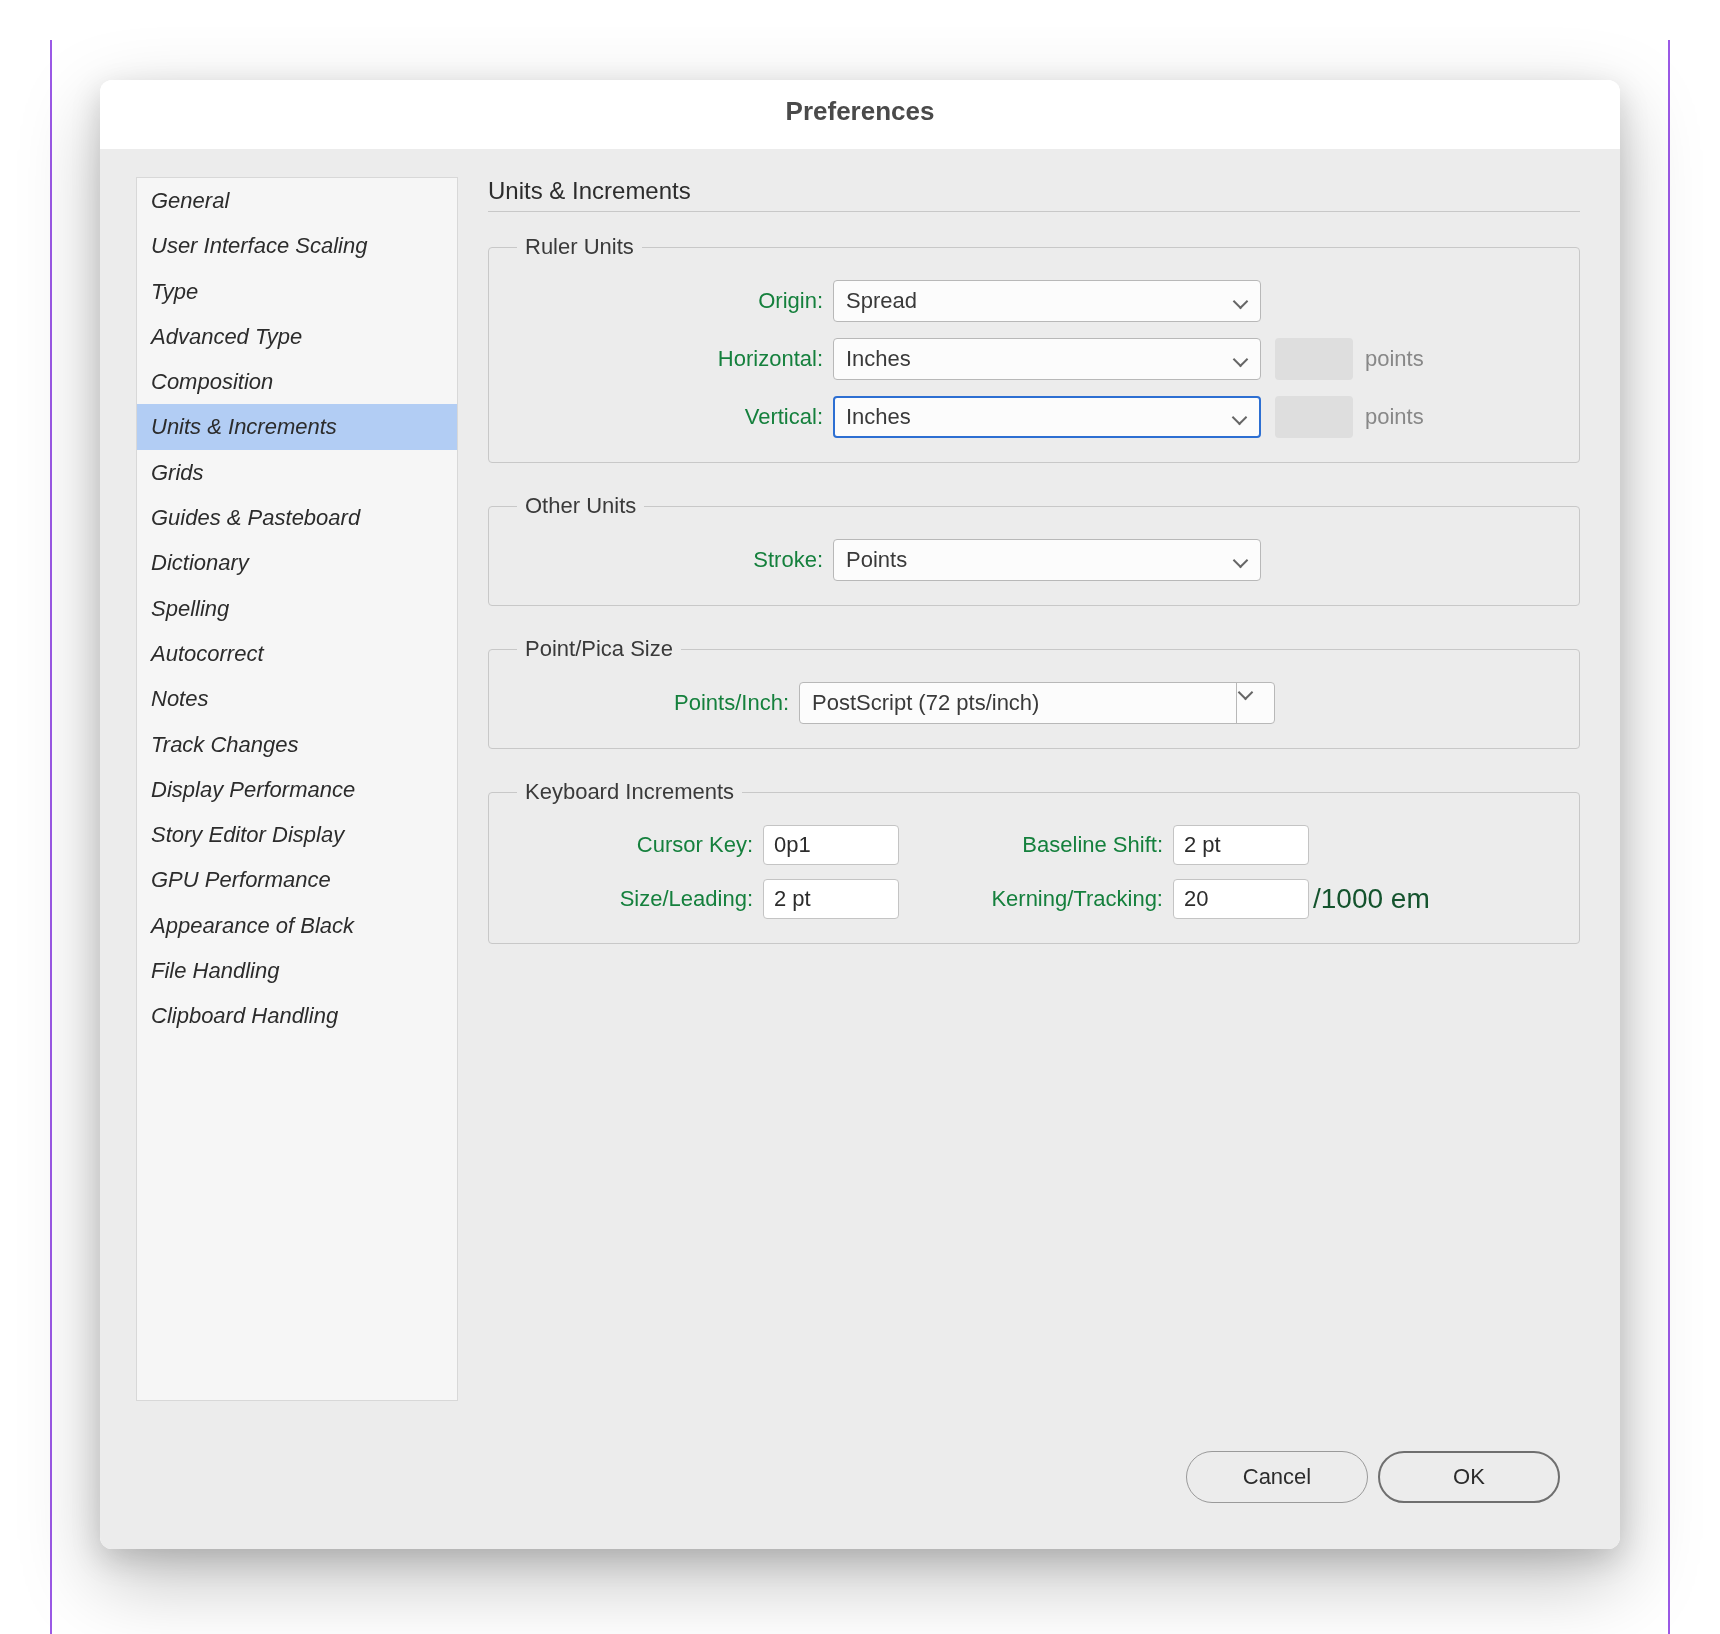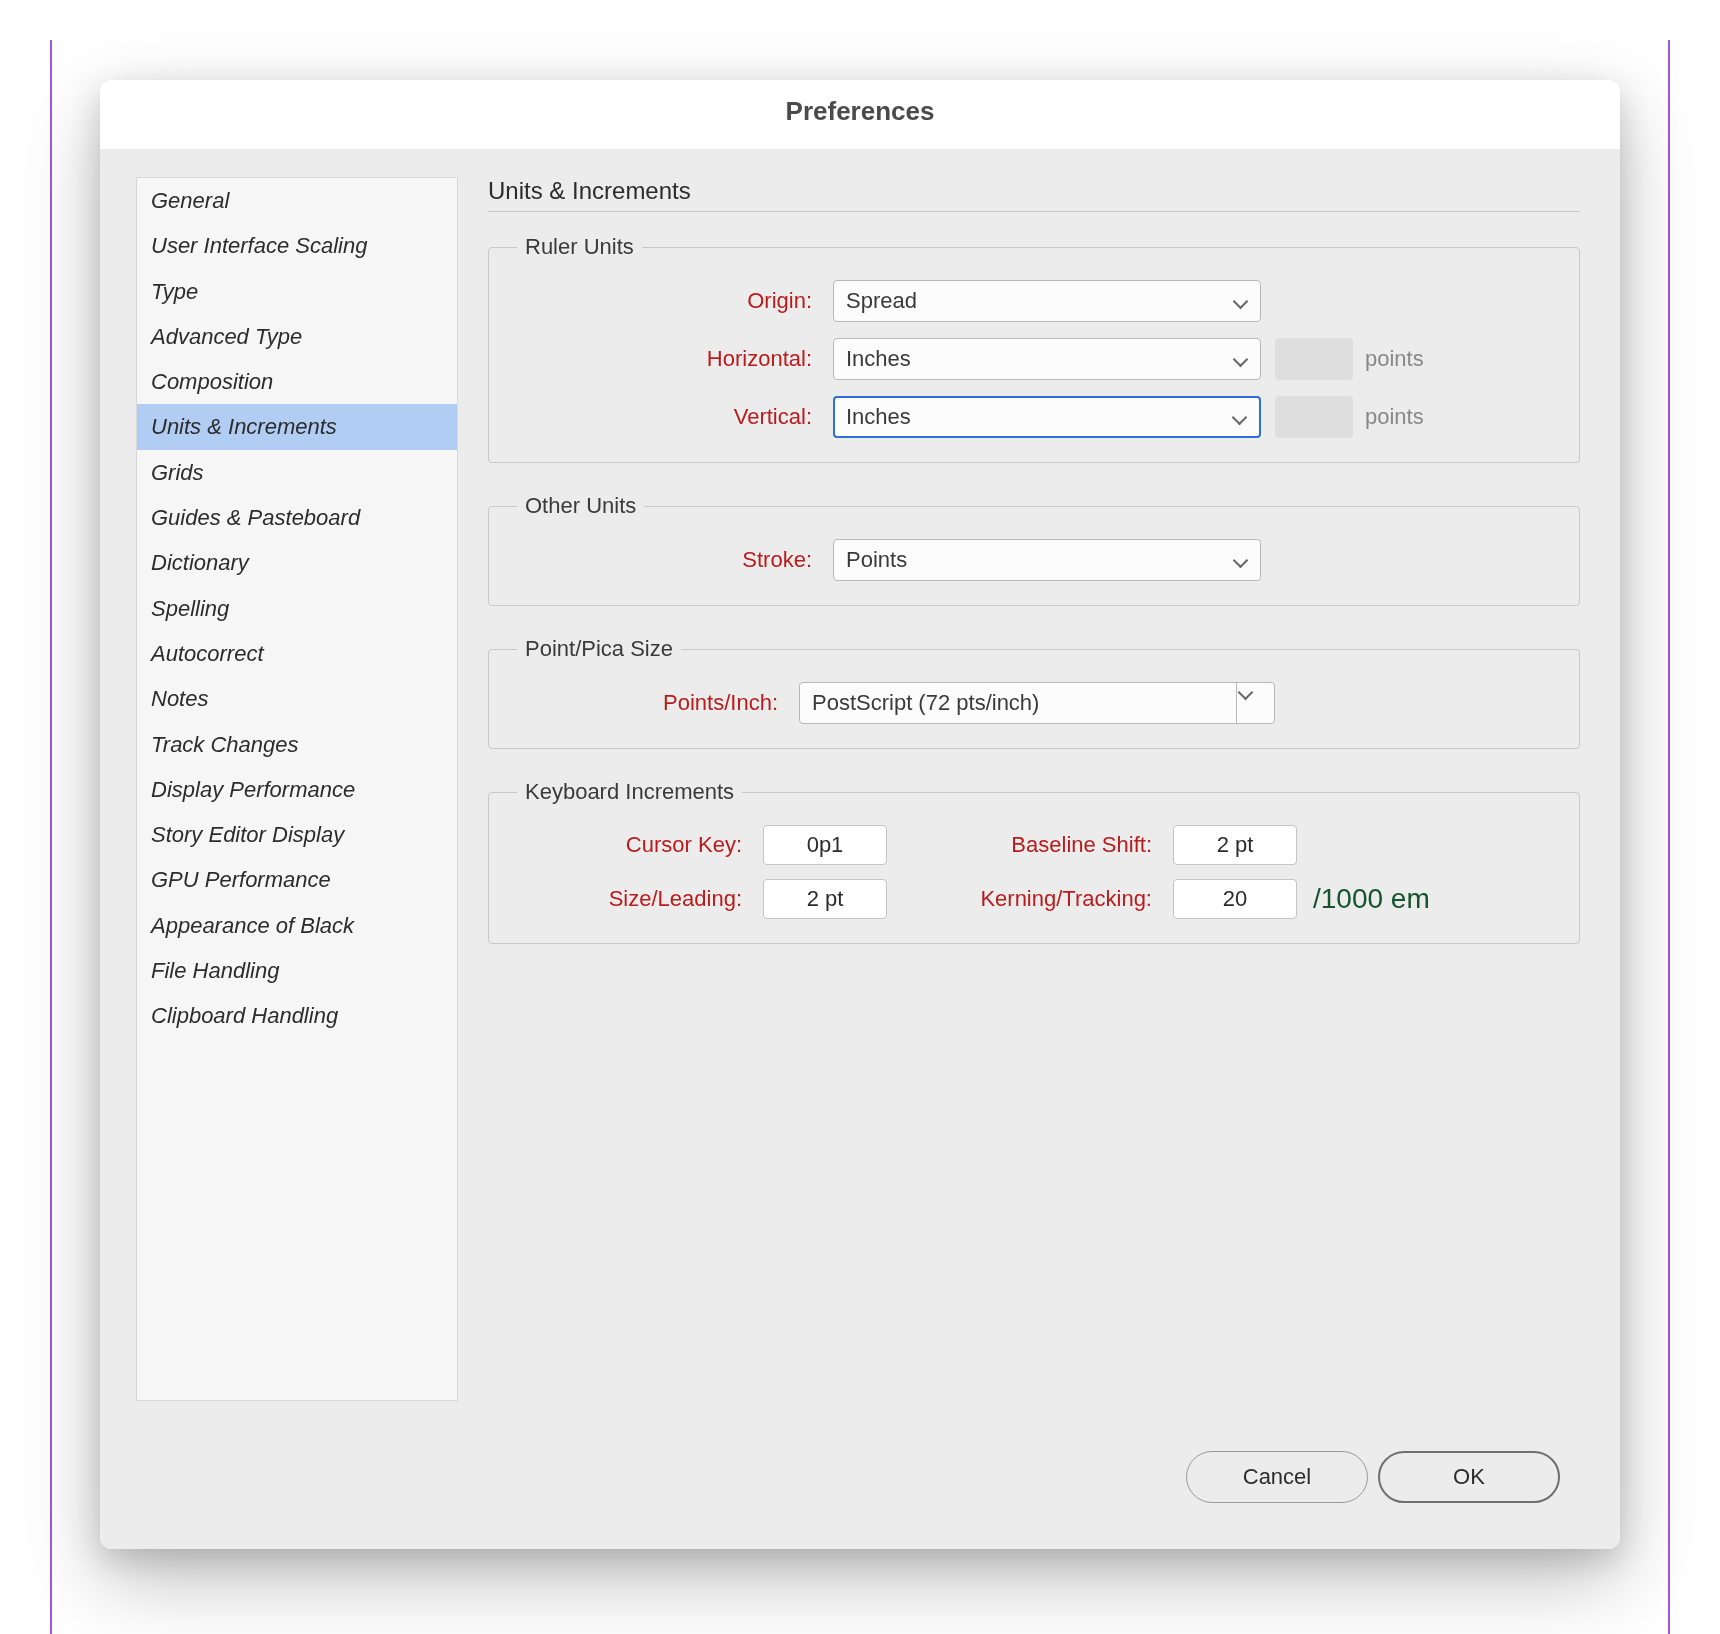--- a/index.html
+++ b/index.html
@@ -83,23 +83,23 @@
     margin-left: 4px;
   }
   .row {
     display: flex;
     align-items: center;
     margin-bottom: 16px;
   }
   .row:last-child { margin-bottom: 0; }
   .lbl {
     font-size: 22px;
-    color: #b91c1c;
+    color: #15803d;
     text-align: right;
-    padding-right: 21px;
+    padding-right: 10px;
     white-space: nowrap;
   }
   
   .lbl.w1 { width: 320px; }
   .lbl.w2 { width: 286px; }
   .select {
     position: relative;
     height: 42px;
     font-size: 22px;
     color: #3a3a3a;
@@ -155,29 +155,28 @@
   
   .kb-grid {
     display: grid;
     grid-template-columns: 250px 130px 280px 130px auto;
     row-gap: 14px;
     align-items: center;
   }
   .kb-grid .lbl { width: auto; }
   .txt-input {
     height: 40px;
-    width: 124px;
+    width: 136px;
     font-size: 22px;
     font-family: inherit;
     color: #2c2c2c;
     background: #ffffff;
     border: 1px solid #c4c4c4;
     border-radius: 4px;
     padding: 0 10px;
-    text-align: center;
   }
   .suffix {
     font-size: 28px;
     color: #14532d;
     padding-left: 10px;
   }
   .footer {
     display: flex;
     justify-content: flex-end;
     gap: 10px;

